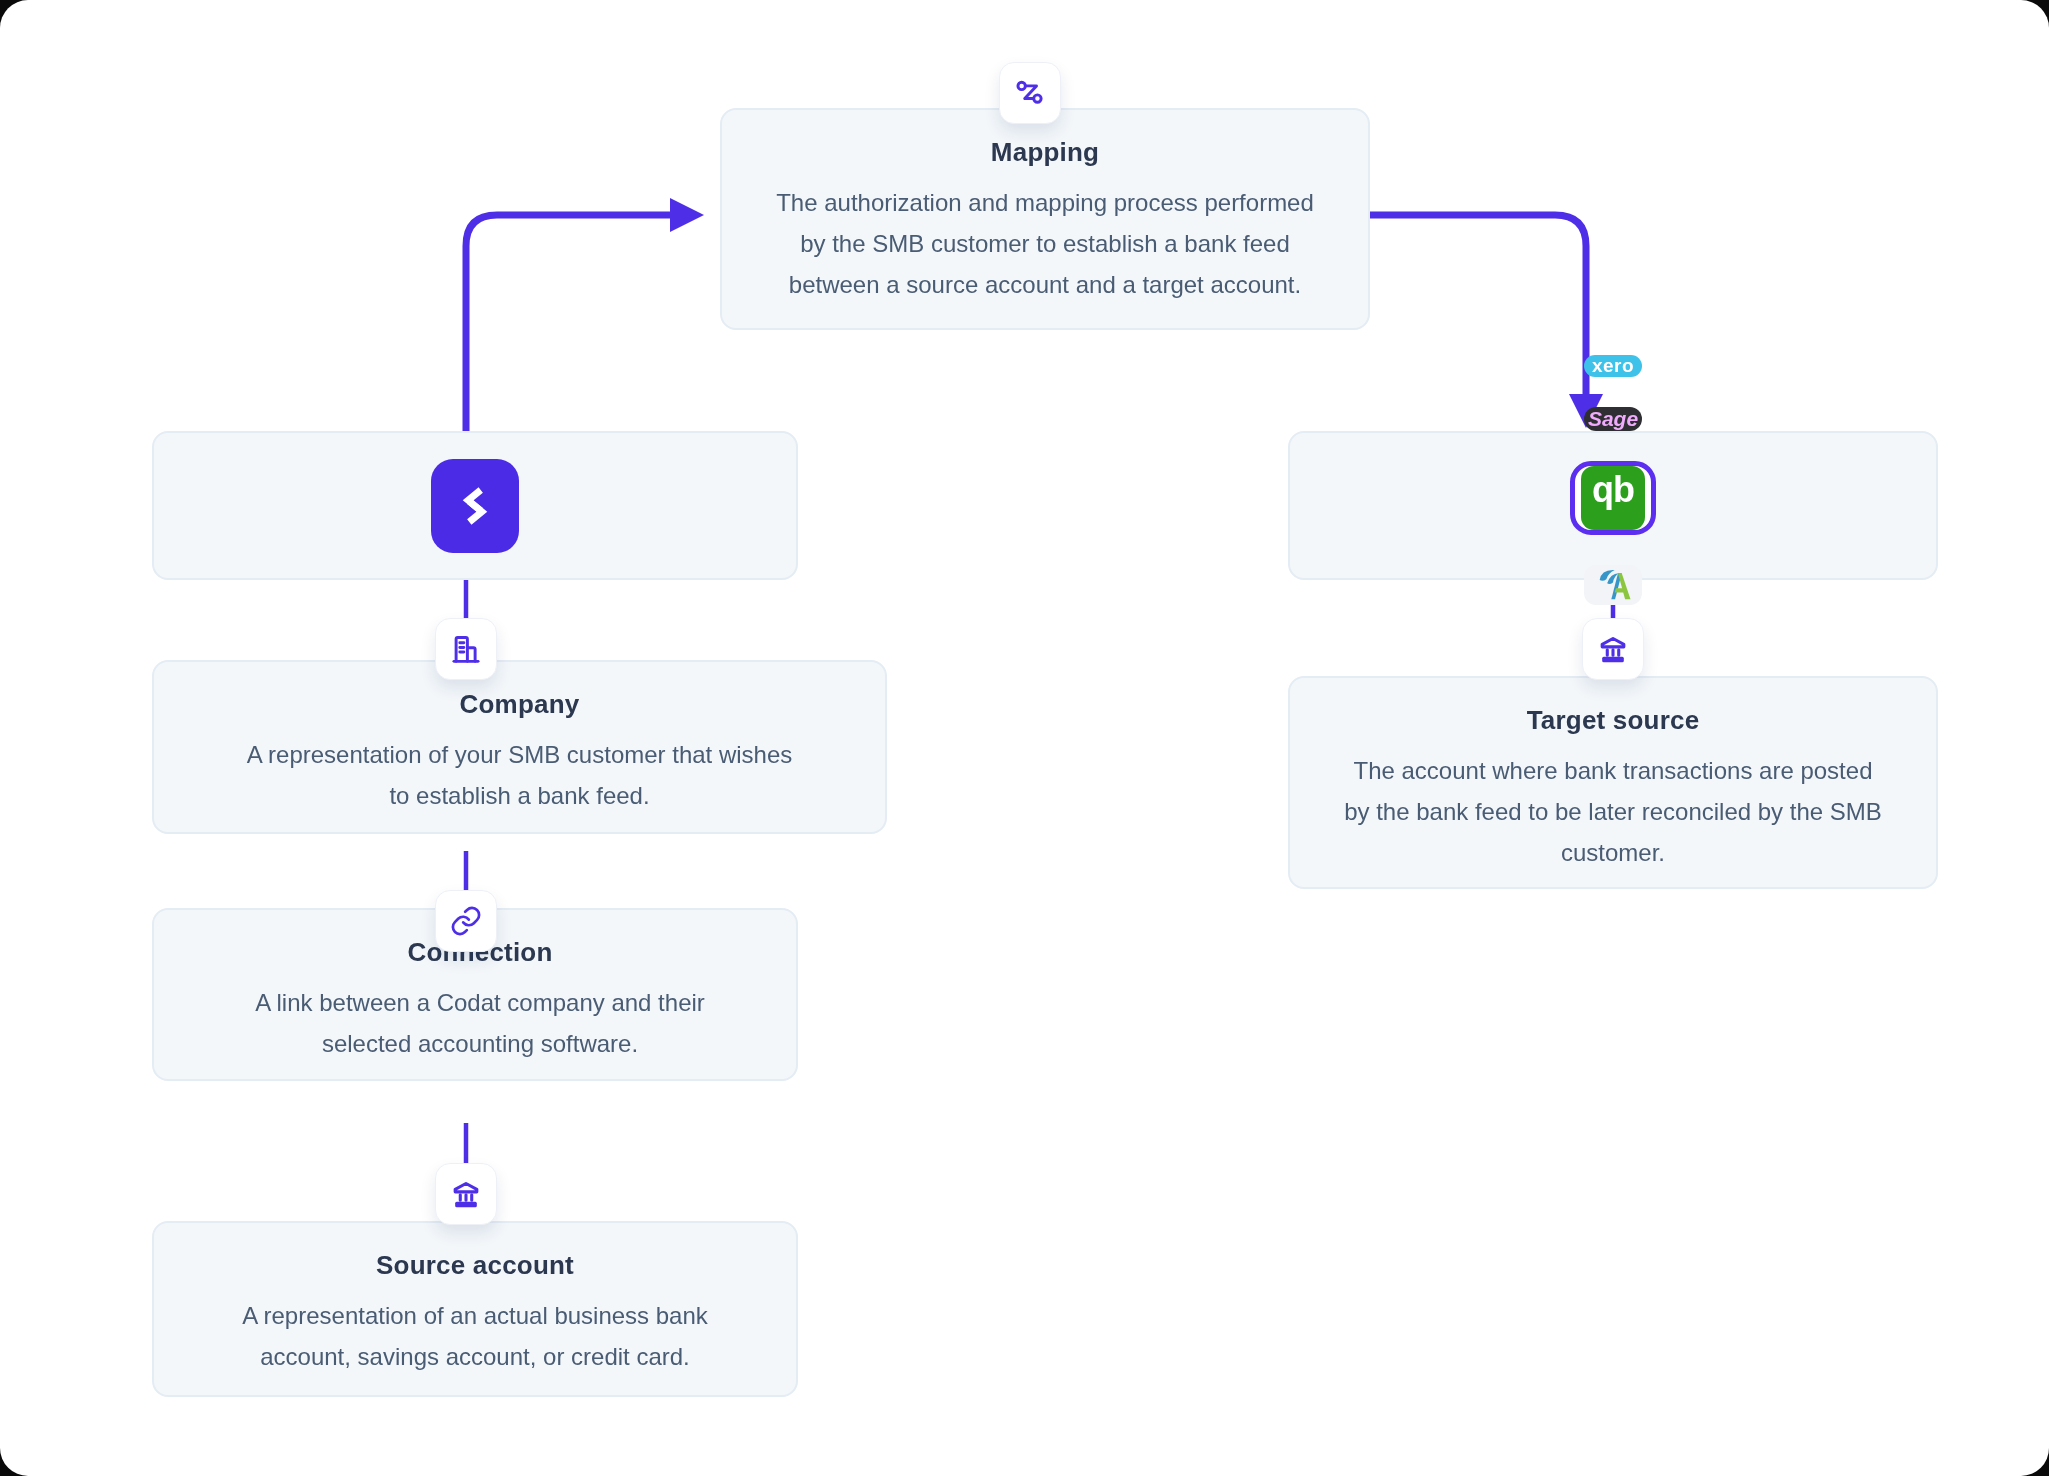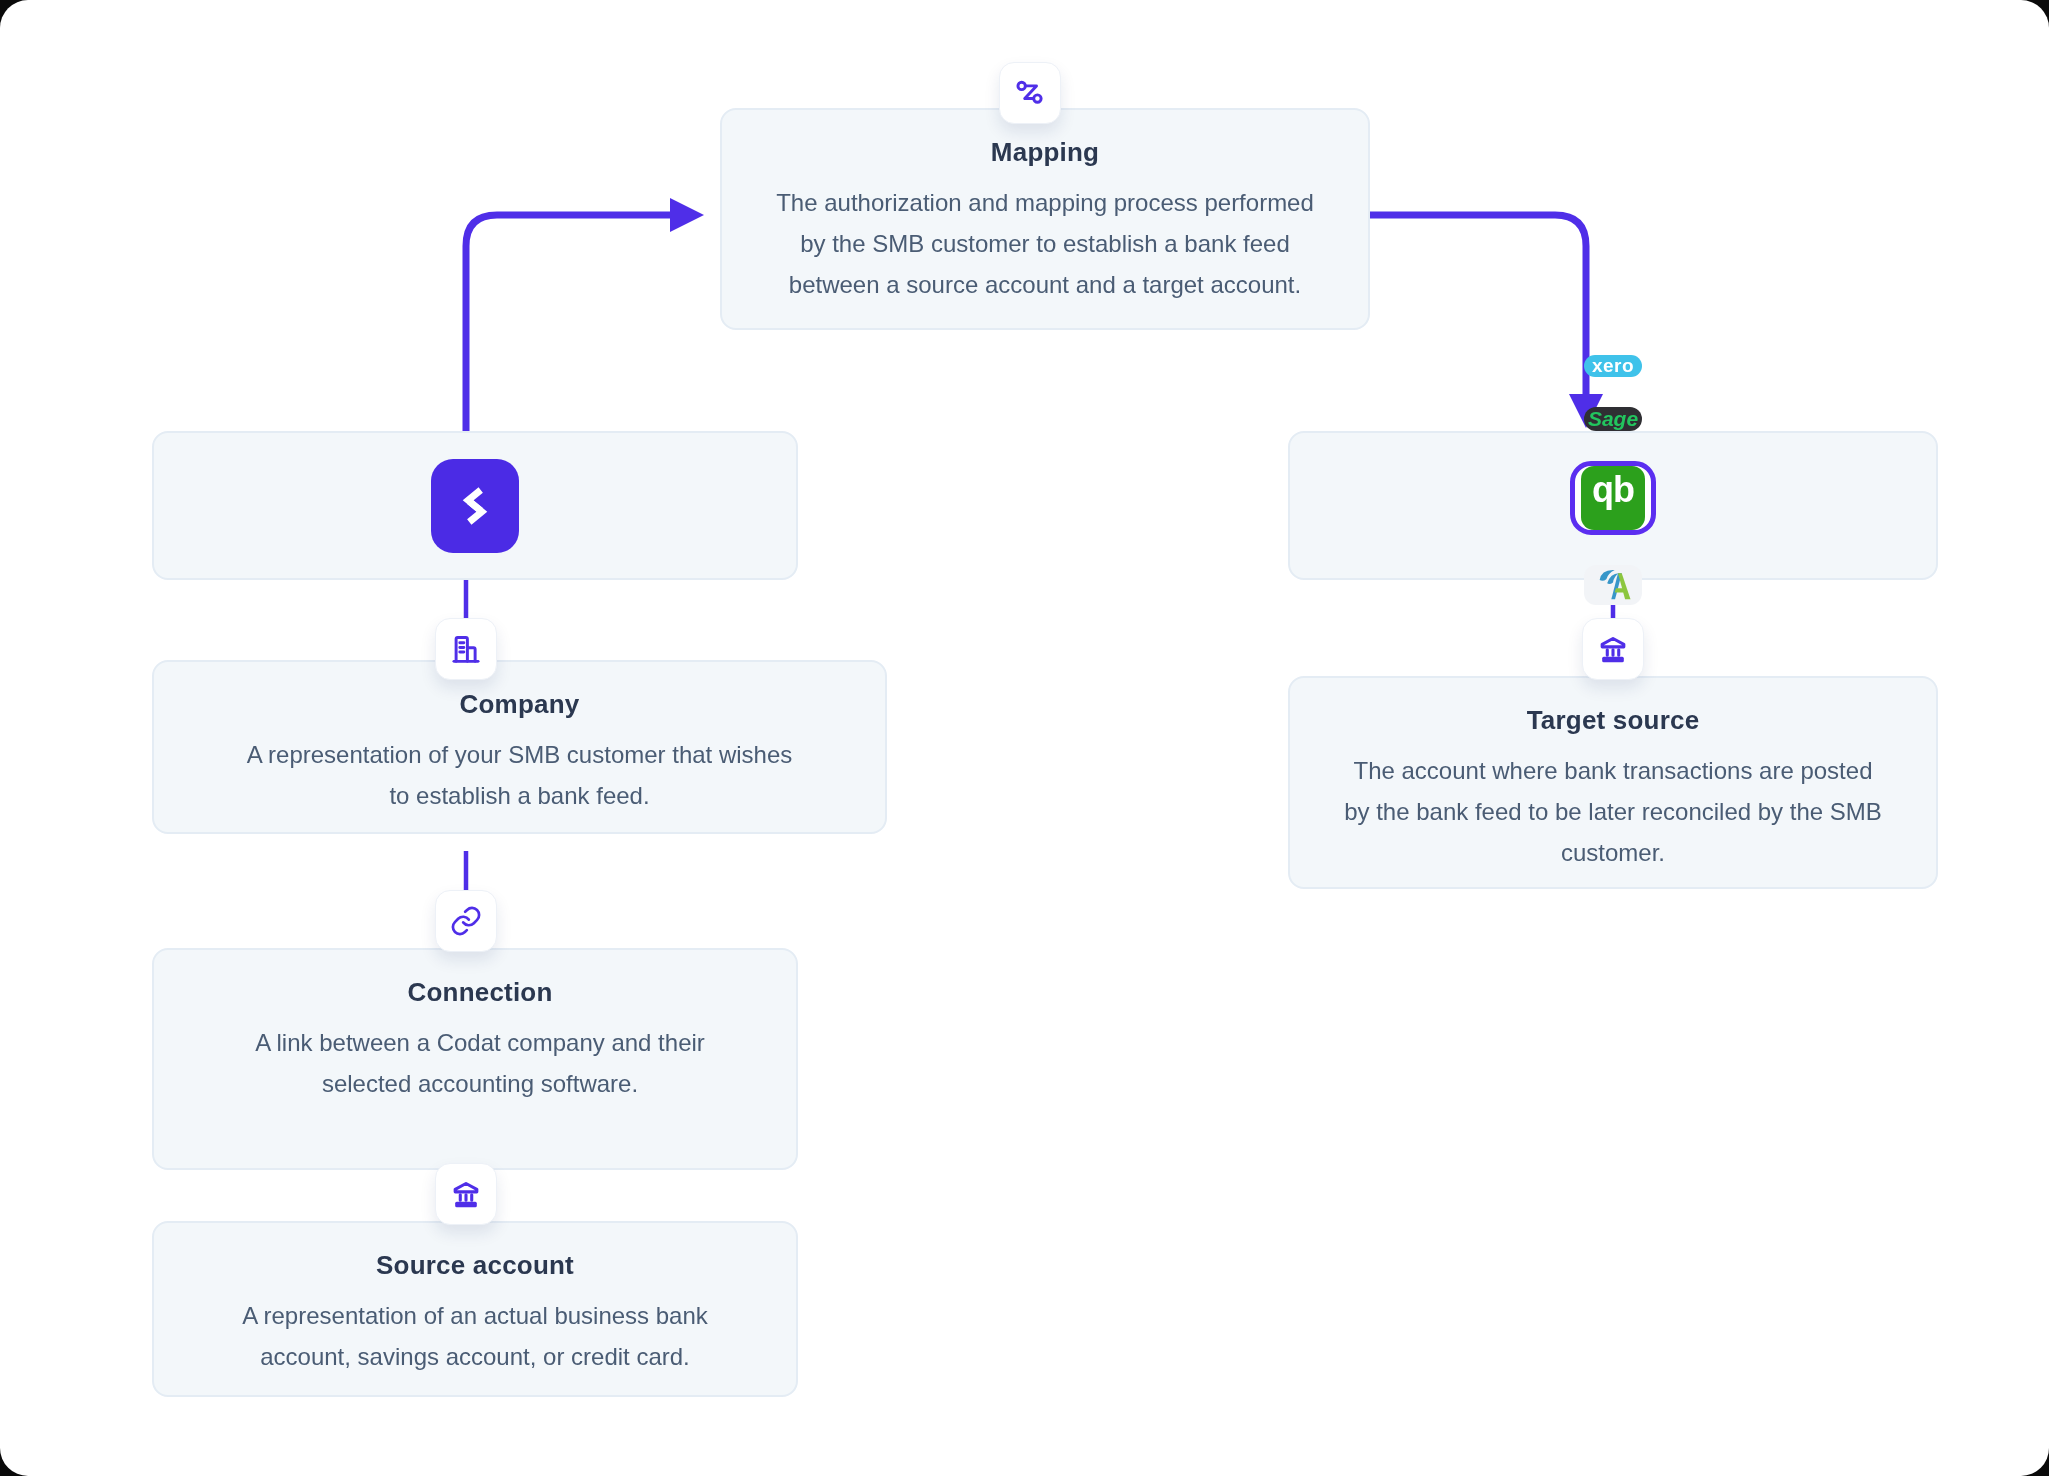--- a/index.html
+++ b/index.html
@@ -8,21 +8,21 @@
   .arrow-layer{position:absolute;left:0;top:0;width:2049px;height:1476px;z-index:1;}
   .card{position:absolute;z-index:2;background:#F3F7FA;border:2px solid #E4ECF4;border-radius:16px;box-sizing:border-box;text-align:center;padding:26px 20px 0 20px;}
   .card-title{font-size:26px;line-height:32px;font-weight:700;color:#2B3850;letter-spacing:.2px;}
   .card-desc{margin-top:14px;font-size:24px;line-height:41px;color:#4A5C74;white-space:pre-line;}
   .icon-tile{position:absolute;z-index:3;width:62px;height:62px;background:#ffffff;border:1px solid #EDF1F7;border-radius:15px;box-shadow:0 8px 16px rgba(23,43,99,.10);display:flex;align-items:center;justify-content:center;box-sizing:border-box;}
   .box{display:flex;align-items:center;justify-content:center;padding:0;}
   .codat-tile{width:88px;height:94px;border-radius:22px;background:#4B2BE5;display:flex;align-items:center;justify-content:center;}
   .logo-row{display:flex;align-items:center;justify-content:center;gap:30px;width:100%;height:100%;flex-direction:column;}
   .logo-tile{width:58px;height:58px;border-radius:12px;display:flex;align-items:center;justify-content:center;box-sizing:border-box;}
   .logo-tile.xero{background:#3FC2EA;color:#ffffff;font-size:19px;font-weight:700;letter-spacing:.5px;}
-  .logo-tile.sage{background:#2F2F33;color:#22c55e;font-size:21px;font-weight:700;font-style:italic;}
+  .logo-tile.sage{background:#2F2F33;color:#f0abfc;font-size:21px;font-weight:700;font-style:italic;}
   .logo-tile.freeagent{background:#F2F4F7;}
   .qb-ring{width:86px;height:86px;border-radius:21px;border:5px solid #5B2EF0;background:#ffffff;display:flex;align-items:center;justify-content:center;box-sizing:border-box;}
   .qb-tile{width:64px;height:64px;border-radius:13px;background:#2CA01C;color:#ffffff;display:flex;align-items:center;justify-content:center;font-size:36px;font-weight:700;letter-spacing:-1px;padding-bottom:16px;box-sizing:border-box;}
   .icon-svg{stroke:#4F2EE8;fill:none;stroke-width:1.9;stroke-linecap:round;stroke-linejoin:round;}
 </style>
 </head>
 <body>
 
 <div class="canvas">
 
@@ -99,21 +99,21 @@
     <div class="card-desc">A representation of your SMB customer that wishes
 to establish a bank feed.</div>
   </div>
 
   <div class="icon-tile" style="left:435px;top:890px;">
     <svg class="icon-svg" width="34" height="34" viewBox="0 0 24 24">
       <path d="M10 13a5 5 0 0 0 7.54.54l2.3-2.3a5 5 0 0 0-7.07-7.07L11.4 5.5"></path>
       <path d="M14 11a5 5 0 0 0-7.54-.54l-2.3 2.3a5 5 0 0 0 7.07 7.07l1.37-1.37"></path>
     </svg>
   </div>
-  <div class="card" style="left:152px;top:948px;width:646px;height:222px;padding-left:30px;">
+  <div class="card" style="left:152px;top:908px;width:646px;height:173px;padding-left:30px;">
     <div class="card-title">Connection</div>
     <div class="card-desc">A link between a Codat company and their
 selected accounting software.</div>
   </div>
 
   <div class="icon-tile" style="left:435px;top:1163px;">
     <svg class="icon-svg" width="34" height="34" viewBox="0 0 22 22" style="stroke-width:2;">
       <path d="M4 8 L11 4.2 L18 8 V9.6 H4 Z"></path>
       <path d="M7.3 11.5 V15 M11 11.5 V15 M14.7 11.5 V15"></path>
       <path d="M5 17 H17 V18.6 H5 Z"></path>

